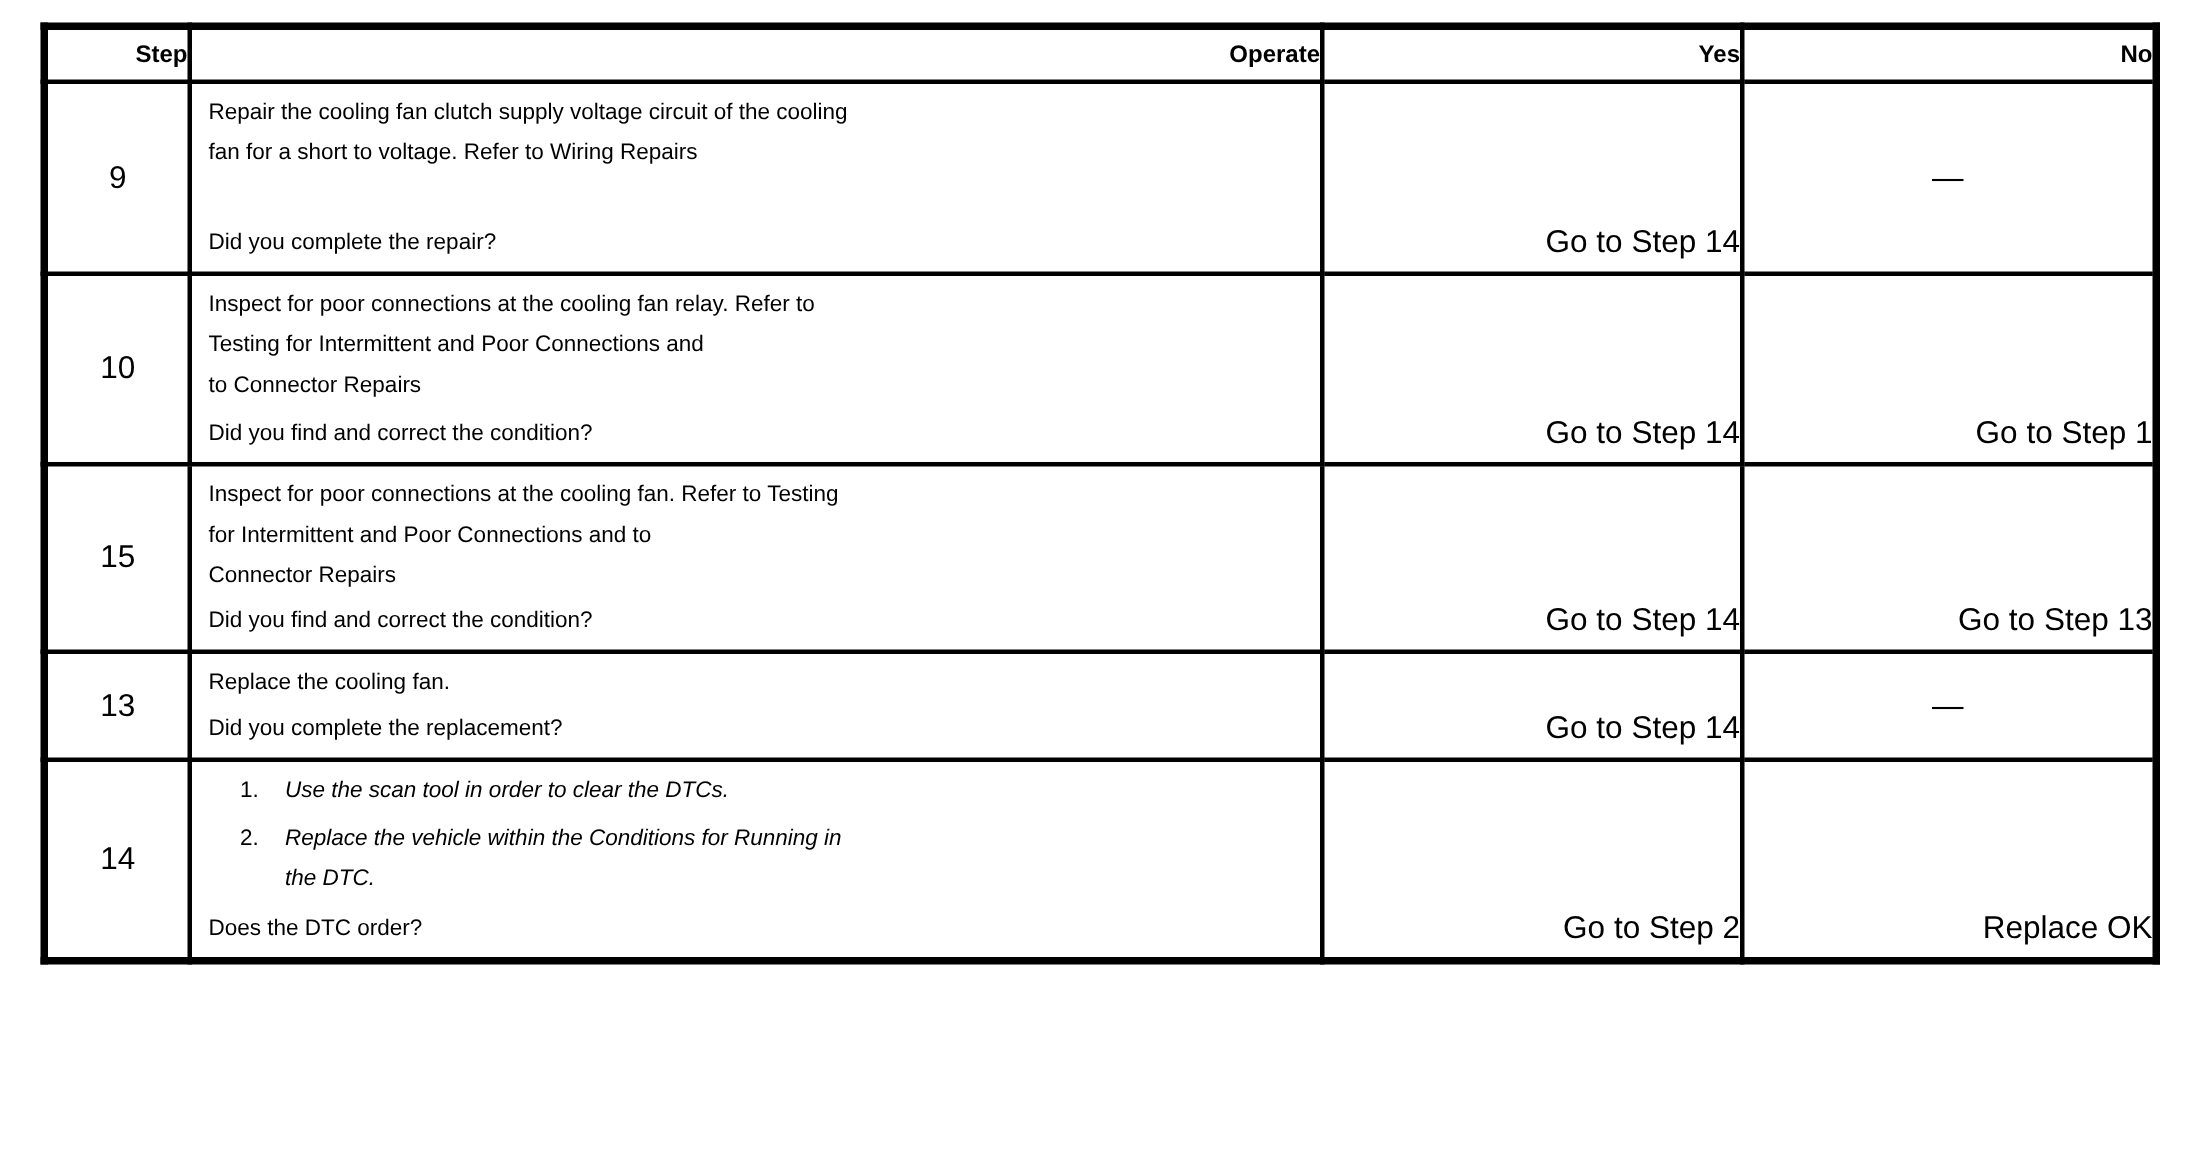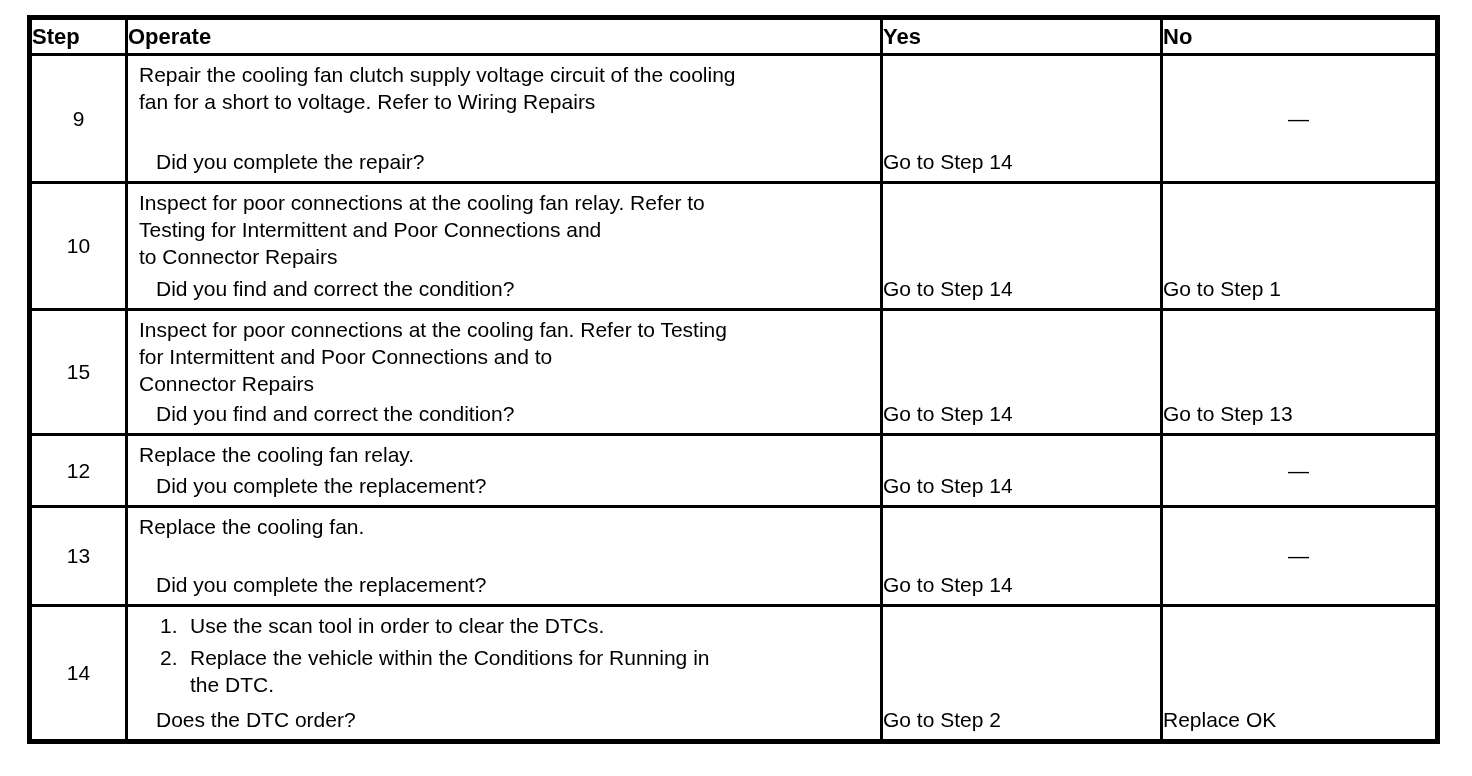--- a/index.html
+++ b/index.html
@@ -20,75 +20,75 @@
     border-collapse: collapse;
     table-layout: fixed;
     border: 5px solid #000;
   }
   table.dtc th, table.dtc td {
     border: 3px solid #000;
     overflow: hidden;
   }
   thead tr { height: 37px; }
   thead th {
-    font-size: 22px;
+    font-size: 16px;
     font-weight: bold;
-    text-align: left;
+    text-align: right;
     vertical-align: middle;
     border-bottom: 4px solid #000;
     padding: 0;
   }
   
   tbody tr:nth-child(1) { height: 128px; }
   tbody tr:nth-child(2) { height: 127px; }
   tbody tr:nth-child(3) { height: 125px; }
   tbody tr:nth-child(4) { height: 72px;  }
   tbody tr:nth-child(5) { height: 99px;  }
   tbody tr:nth-child(6) { height: 136px; }
 
   td.step {
     text-align: center;
     vertical-align: middle;
     font-size: 21px;
   }
   td.action {
     position: relative;
     vertical-align: top;
-    font-size: 21px;
+    font-size: 15px;
     line-height: 27px;
     padding: 5px 8px 34px 11px;
   }
   td.action .q {
     position: absolute;
-    left: 28px;
+    left: 11px;
     bottom: 7px;
     line-height: 24px;
     white-space: nowrap;
     margin-top: 36px;
   }
   td.ans {
     position: relative;
     vertical-align: middle;
     text-align: center;
     font-size: 21px;
   }
   .goto {
     position: absolute;
     left: 0; right: 0; bottom: 7px;
-    text-align: left;
+    text-align: right;
     line-height: 24px;
   }
   .dash {
     text-align: center;
     letter-spacing: 1px;
   }
   .it { }
   .list-item { display: flex; margin-bottom: 5px; padding-left: 21px; }
   .list-item .num { flex: none; width: 30px; }
-  .li-text { flex: 1; }
+  .li-text { flex: 1; font-style: italic; }
 </style>
 </head>
 <body>
 
 <div class="page">
   <table class="dtc">
     <colgroup>
       <col style="width:97px">
       <col style="width:755px">
       <col style="width:280px">
@@ -141,33 +141,20 @@
             <div class="q">Did you find and correct the condition?</div>
           </td>
           <td class="ans">
             <div class="goto"><span>Go to </span><span class="it">Step 14</span></div>
           </td>
           <td class="ans">
             <div class="goto"><span>Go to </span><span class="it">Step 13</span></div>
           </td>
         </tr>
         <tr>
-          <td class="step">12</td>
-          <td class="action">
-            <div class="line"><span>Replace the cooling fan relay.</span></div>
-            <div class="q">Did you complete the replacement?</div>
-          </td>
-          <td class="ans">
-            <div class="goto"><span>Go to </span><span class="it">Step 14</span></div>
-          </td>
-          <td class="ans">
-            <div class="dash"><span>—</span></div>
-          </td>
-        </tr>
-        <tr>
           <td class="step">13</td>
           <td class="action">
             <div class="line"><span>Replace the cooling fan.</span></div>
             <div class="q">Did you complete the replacement?</div>
           </td>
           <td class="ans">
             <div class="goto"><span>Go to </span><span class="it">Step 14</span></div>
           </td>
           <td class="ans">
             <div class="dash"><span>—</span></div>

